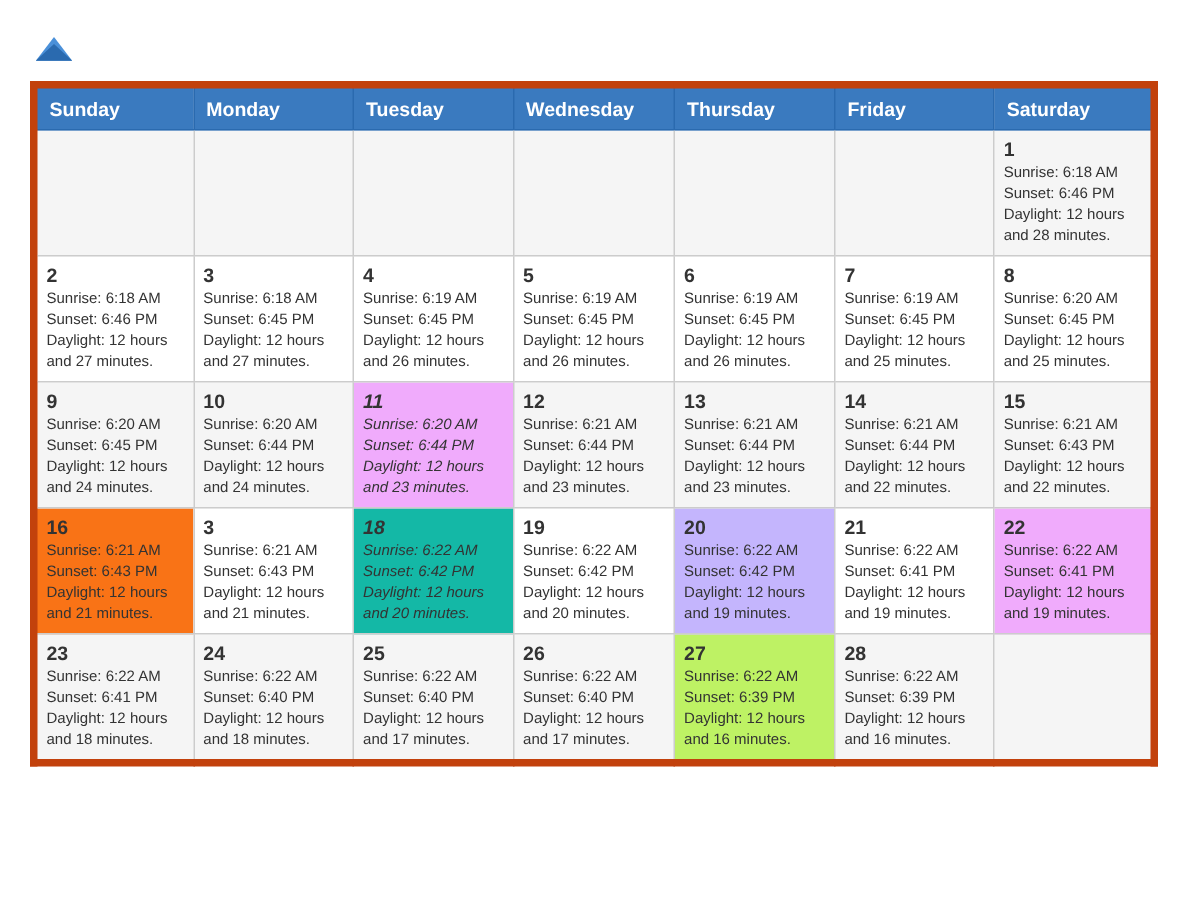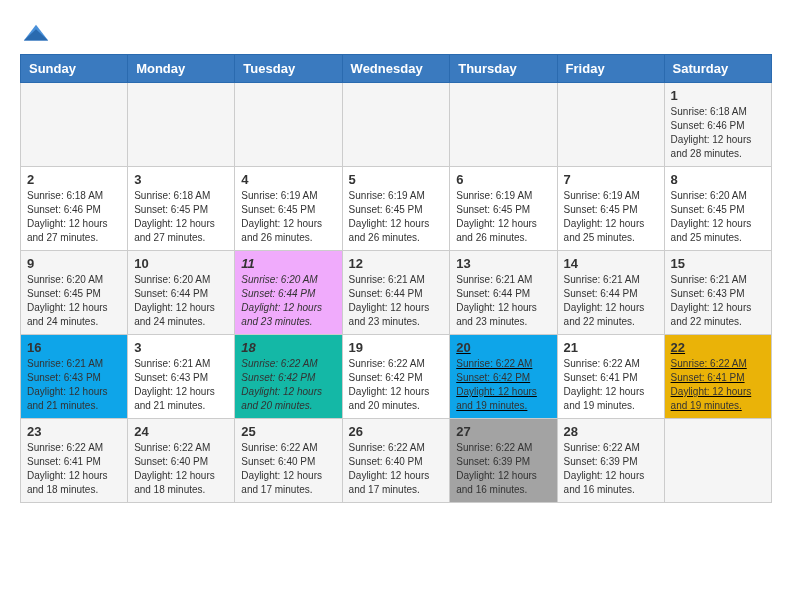--- a/index.html
+++ b/index.html
@@ -43,21 +43,21 @@
       font-weight: bold;
       color: #333;
     }
     .location {
       font-size: 16px;
       color: #555;
     }
     .calendar {
       width: 100%;
       border-collapse: collapse;
-      border: 1px solid #c2410c;
+      border: 5px solid #c2410c;
     }
     .calendar th {
       background-color: #3a7abf;
       color: #fff;
       text-align: left;
       padding: 6px 8px;
       font-size: 13px;
       border: 1px solid #2a6aaf;
     }
     .calendar td {
@@ -224,21 +224,21 @@
 Daylight: 12 hours and 22 minutes.</div>
         </td>
         <td style="background: rgb(245, 245, 245);">
           <span class="day-number">15</span>
           <div class="day-info">Sunrise: 6:21 AM
 Sunset: 6:43 PM
 Daylight: 12 hours and 22 minutes.</div>
         </td>
       </tr>
       <tr>
-        <td style="background: #0ea5e9;">
+        <td style="background: #f97316;">
           <span class="day-number">16</span>
           <div class="day-info">Sunrise: 6:21 AM
 Sunset: 6:43 PM
 Daylight: 12 hours and 21 minutes.</div>
         </td>
         <td style="background: rgb(255, 255, 255);">
           <span class="day-number">3</span>
           <div class="day-info">Sunrise: 6:21 AM
 Sunset: 6:43 PM
 Daylight: 12 hours and 21 minutes.</div>
@@ -248,33 +248,33 @@
           <div class="day-info">Sunrise: 6:22 AM
 Sunset: 6:42 PM
 Daylight: 12 hours and 20 minutes.</div>
         </td>
         <td style="background: rgb(255, 255, 255);">
           <span class="day-number">19</span>
           <div class="day-info">Sunrise: 6:22 AM
 Sunset: 6:42 PM
 Daylight: 12 hours and 20 minutes.</div>
         </td>
-        <td style="background: #0ea5e9; text-decoration: underline;">
+        <td style="background: #c4b5fd;">
           <span class="day-number">20</span>
           <div class="day-info">Sunrise: 6:22 AM
 Sunset: 6:42 PM
 Daylight: 12 hours and 19 minutes.</div>
         </td>
         <td style="background: rgb(255, 255, 255);">
           <span class="day-number">21</span>
           <div class="day-info">Sunrise: 6:22 AM
 Sunset: 6:41 PM
 Daylight: 12 hours and 19 minutes.</div>
         </td>
-        <td style="background: #eab308; text-decoration: underline;">
+        <td style="background: #f0abfc;">
           <span class="day-number">22</span>
           <div class="day-info">Sunrise: 6:22 AM
 Sunset: 6:41 PM
 Daylight: 12 hours and 19 minutes.</div>
         </td>
       </tr>
       <tr>
         <td style="background: rgb(245, 245, 245);">
           <span class="day-number">23</span>
           <div class="day-info">Sunrise: 6:22 AM
@@ -292,21 +292,21 @@
           <div class="day-info">Sunrise: 6:22 AM
 Sunset: 6:40 PM
 Daylight: 12 hours and 17 minutes.</div>
         </td>
         <td style="background: rgb(245, 245, 245);">
           <span class="day-number">26</span>
           <div class="day-info">Sunrise: 6:22 AM
 Sunset: 6:40 PM
 Daylight: 12 hours and 17 minutes.</div>
         </td>
-        <td style="background: #a3a3a3;">
+        <td style="background: #bef264;">
           <span class="day-number">27</span>
           <div class="day-info">Sunrise: 6:22 AM
 Sunset: 6:39 PM
 Daylight: 12 hours and 16 minutes.</div>
         </td>
         <td style="background: rgb(245, 245, 245);">
           <span class="day-number">28</span>
           <div class="day-info">Sunrise: 6:22 AM
 Sunset: 6:39 PM
 Daylight: 12 hours and 16 minutes.</div>

